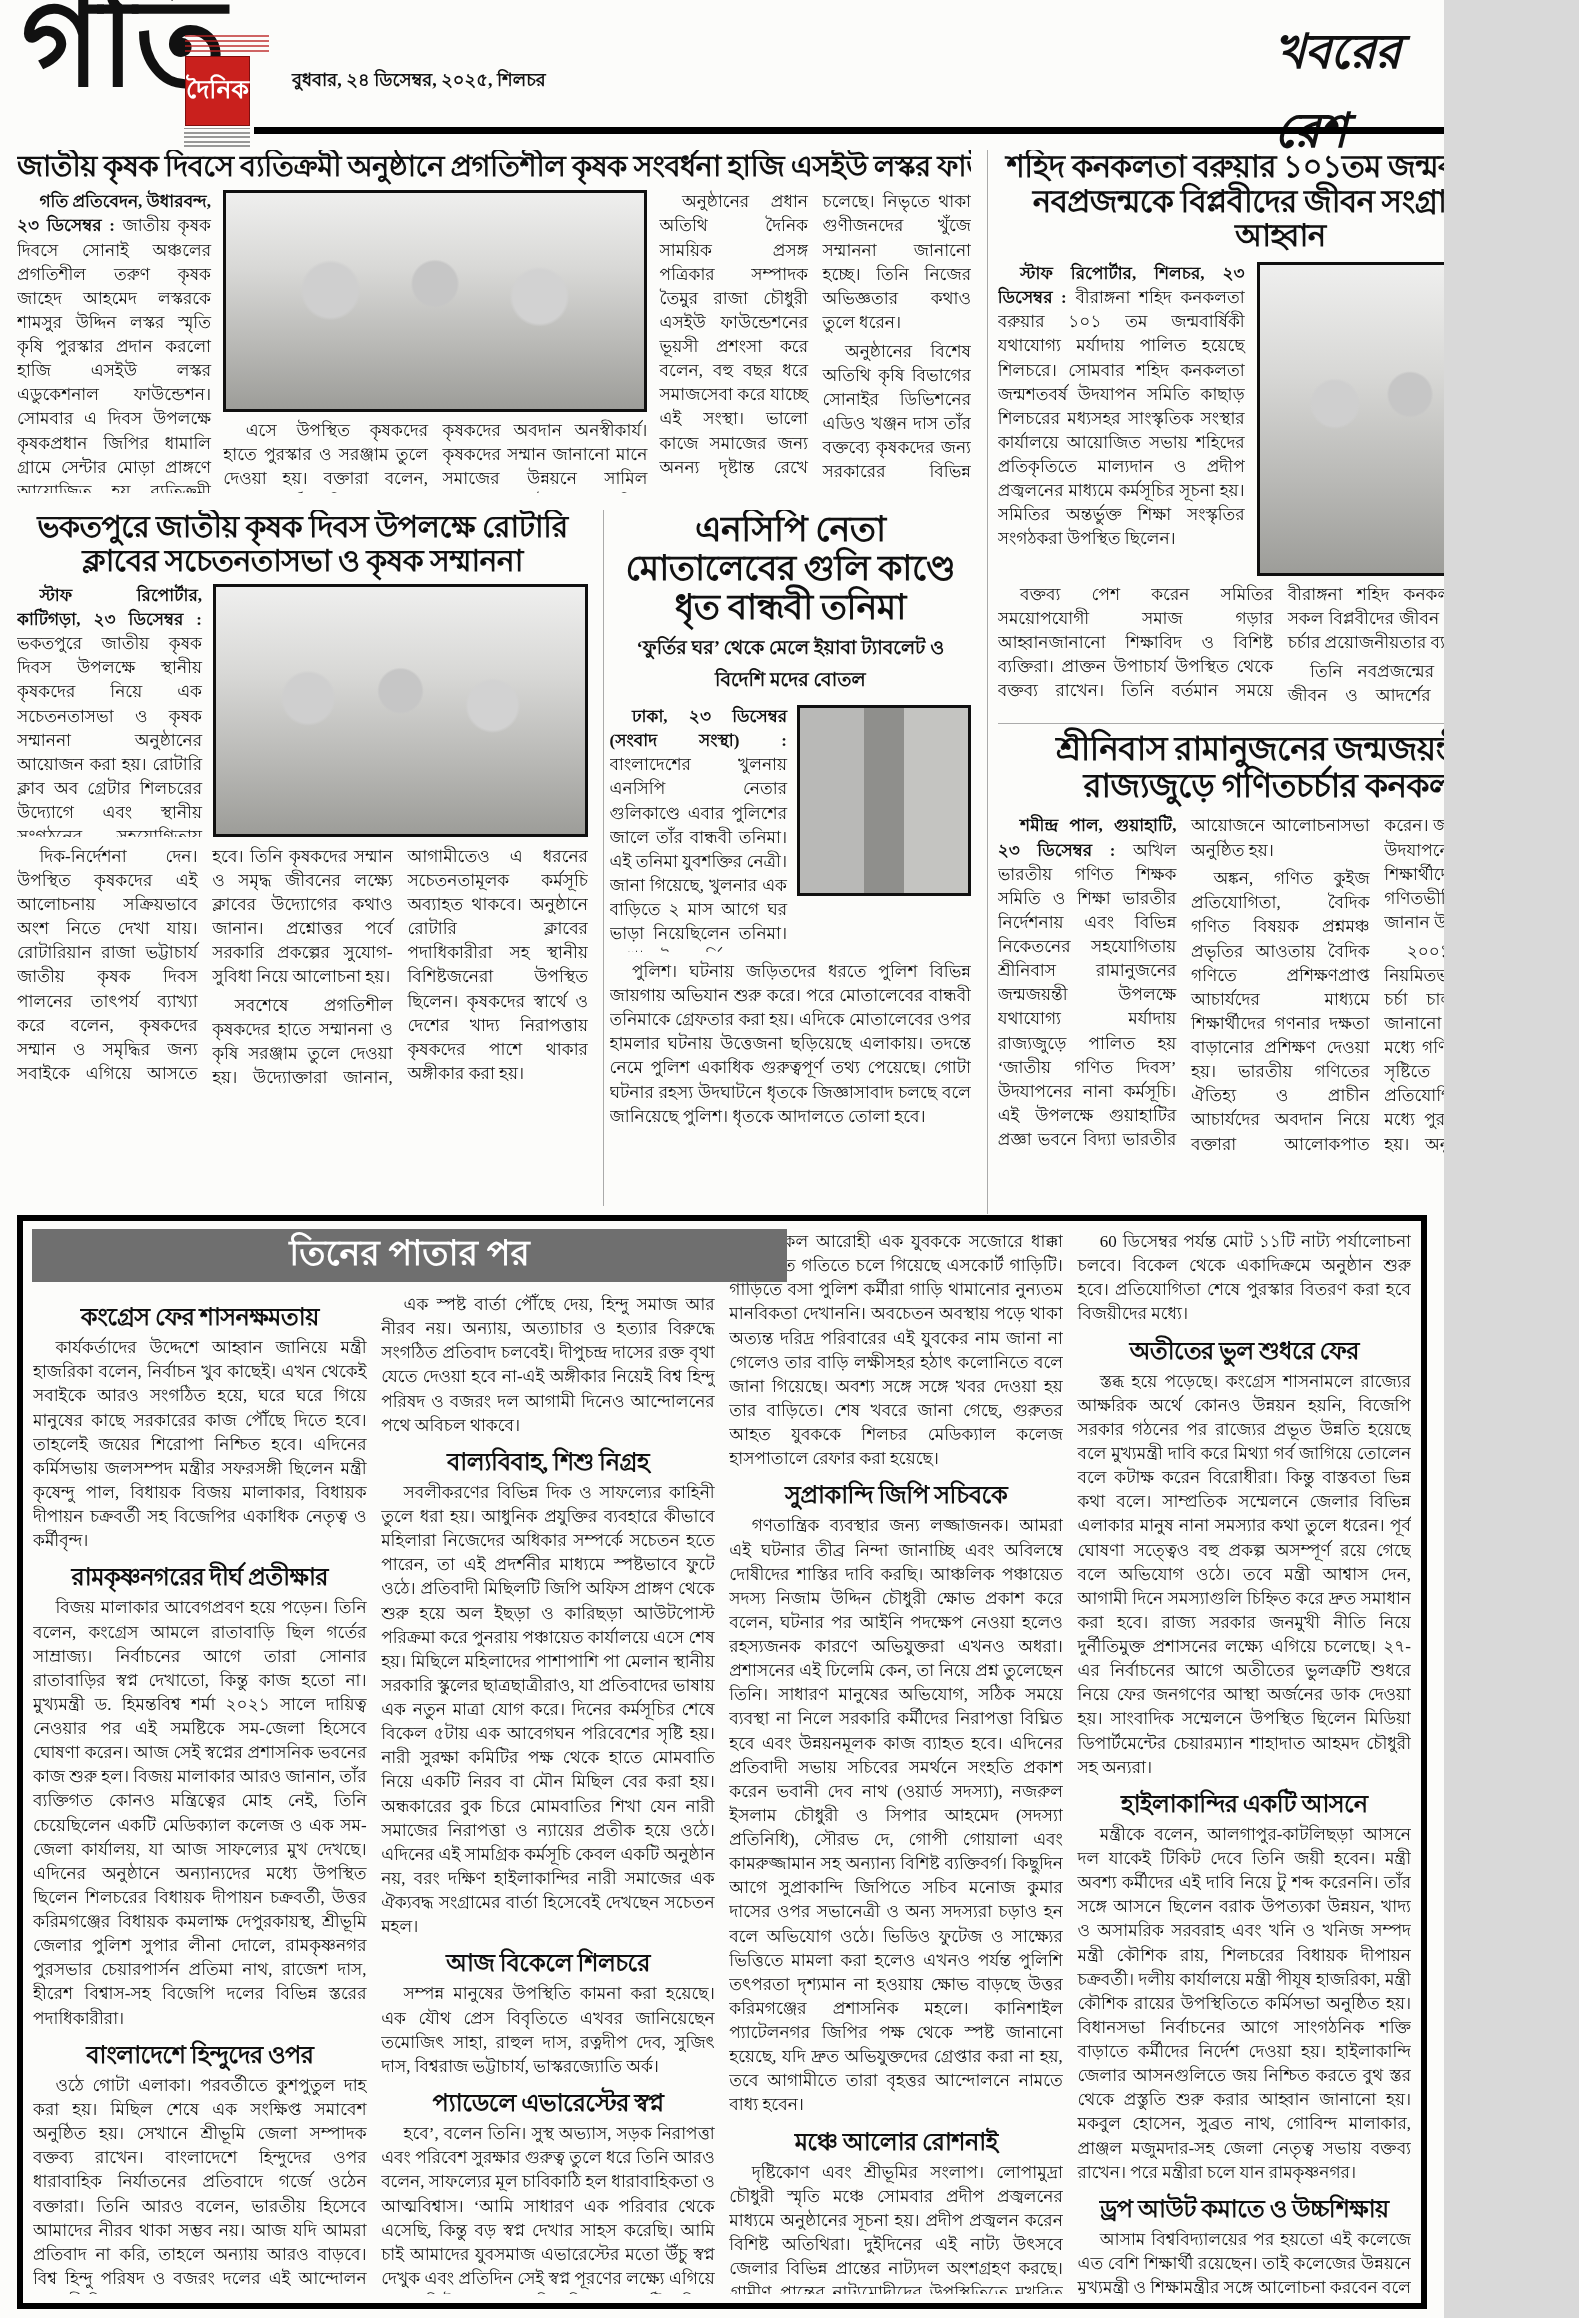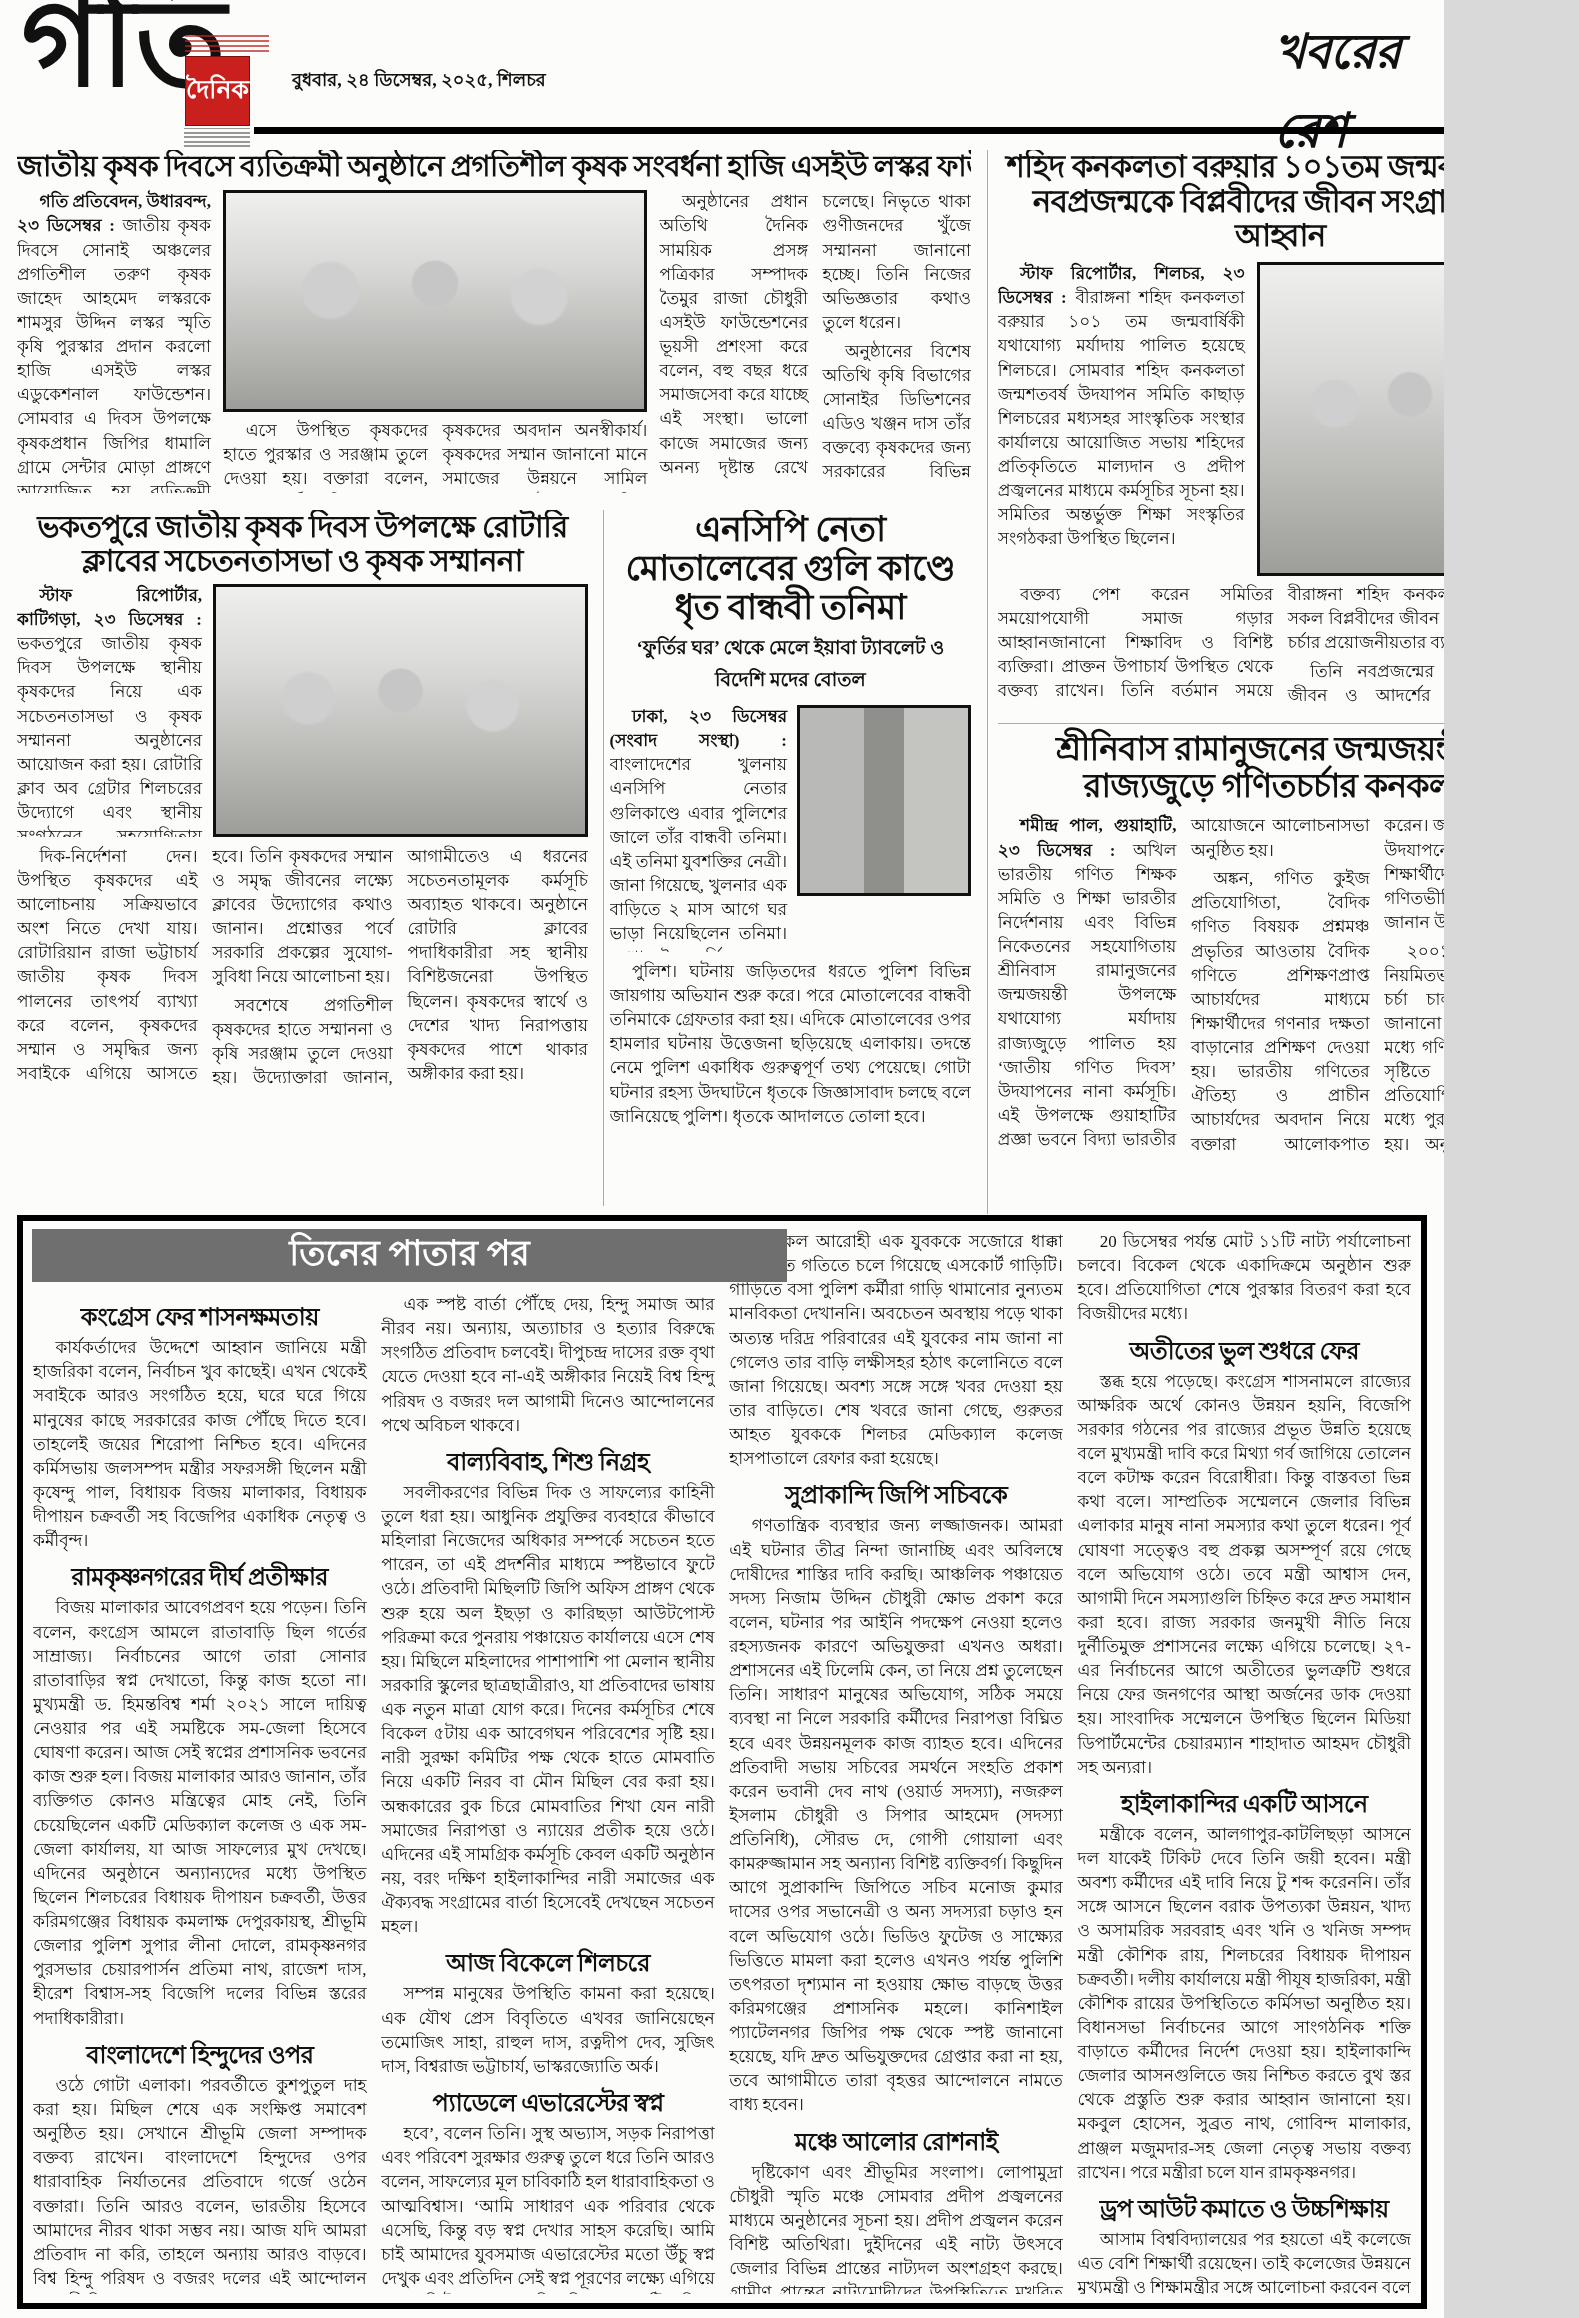--- a/index.html
+++ b/index.html
@@ -214,21 +214,21 @@
 
       <div class="bb-col">
         <p class="bb-p">সাইকেল আরোহী এক যুবককে সজোরে ধাক্কা মেরে দ্রুত গতিতে চলে গিয়েছে এসকোর্ট গাড়িটি। গাড়িতে বসা পুলিশ কর্মীরা গাড়ি থামানোর নুন্যতম মানবিকতা দেখাননি। অবচেতন অবস্থায় পড়ে থাকা অত্যন্ত দরিদ্র পরিবারের এই যুবকের নাম জানা না গেলেও তার বাড়ি লক্ষীসহর হঠাৎ কলোনিতে বলে জানা গিয়েছে। অবশ্য সঙ্গে সঙ্গে খবর দেওয়া হয় তার বাড়িতে। শেষ খবরে জানা গেছে, গুরুতর আহত যুবককে শিলচর মেডিক্যাল কলেজ হাসপাতালে রেফার করা হয়েছে।</p>
         <div class="bb-h">সুপ্রাকান্দি জিপি সচিবকে</div>
         <p class="bb-p">গণতান্ত্রিক ব্যবস্থার জন্য লজ্জাজনক। আমরা এই ঘটনার তীব্র নিন্দা জানাচ্ছি এবং অবিলম্বে দোষীদের শাস্তির দাবি করছি। আঞ্চলিক পঞ্চায়েত সদস্য নিজাম উদ্দিন চৌধুরী ক্ষোভ প্রকাশ করে বলেন, ঘটনার পর আইনি পদক্ষেপ নেওয়া হলেও রহস্যজনক কারণে অভিযুক্তরা এখনও অধরা। প্রশাসনের এই ঢিলেমি কেন, তা নিয়ে প্রশ্ন তুলেছেন তিনি। সাধারণ মানুষের অভিযোগ, সঠিক সময়ে ব্যবস্থা না নিলে সরকারি কর্মীদের নিরাপত্তা বিঘ্নিত হবে এবং উন্নয়নমূলক কাজ ব্যাহত হবে। এদিনের প্রতিবাদী সভায় সচিবের সমর্থনে সংহতি প্রকাশ করেন ভবানী দেব নাথ (ওয়ার্ড সদস্যা), নজরুল ইসলাম চৌধুরী ও সিপার আহমেদ (সদস্যা প্রতিনিধি), সৌরভ দে, গোপী গোয়ালা এবং কামরুজ্জামান সহ অন্যান্য বিশিষ্ট ব্যক্তিবর্গ। কিছুদিন আগে সুপ্রাকান্দি জিপিতে সচিব মনোজ কুমার দাসের ওপর সভানেত্রী ও অন্য সদস্যরা চড়াও হন বলে অভিযোগ ওঠে। ভিডিও ফুটেজ ও সাক্ষ্যের ভিত্তিতে মামলা করা হলেও এখনও পর্যন্ত পুলিশি তৎপরতা দৃশ্যমান না হওয়ায় ক্ষোভ বাড়ছে উত্তর করিমগঞ্জের প্রশাসনিক মহলে। কানিশাইল প্যাটেলনগর জিপির পক্ষ থেকে স্পষ্ট জানানো হয়েছে, যদি দ্রুত অভিযুক্তদের গ্রেপ্তার করা না হয়, তবে আগামীতে তারা বৃহত্তর আন্দোলনে নামতে বাধ্য হবেন।</p>
         <div class="bb-h">মঞ্চে আলোর রোশনাই</div>
         <p class="bb-p">দৃষ্টিকোণ এবং শ্রীভূমির সংলাপ। লোপামুদ্রা চৌধুরী স্মৃতি মঞ্চে সোমবার প্রদীপ প্রজ্বলনের মাধ্যমে অনুষ্ঠানের সূচনা হয়। প্রদীপ প্রজ্বলন করেন বিশিষ্ট অতিথিরা। দুইদিনের এই নাট্য উৎসবে জেলার বিভিন্ন প্রান্তের নাট্যদল অংশগ্রহণ করছে। গ্রামীণ প্রান্তের নাট্যমোদীদের উপস্থিতিতে মুখরিত হয়ে ওঠে গোটা প্রাঙ্গণ। মঞ্চস্থ প্রযোজনাগুলি দর্শকদের মুগ্ধ করে। সন্ধ্যায় সাংস্কৃতিক পর্বে স্থানীয় শিল্পীরা সংগীত পরিবেশন করেন। দলীয় সংগঠকদের পক্ষ থেকে জানানো হয়, ভ্রাতৃত্ব ও সম্প্রীতির বার্তা ছড়িয়ে দিতেই শিল্পকলার এই আয়োজন। উদ্যোক্তাদের পক্ষ থেকে উপস্থিত সকলকে ধন্যবাদ জানানো হয়।</p>
       </div>
 
       <div class="bb-col">
-        <p class="bb-p">20 ডিসেম্বর পর্যন্ত মোট ১১টি নাট্য পর্যালোচনা চলবে। বিকেল থেকে একাদিক্রমে অনুষ্ঠান শুরু হবে। প্রতিযোগিতা শেষে পুরস্কার বিতরণ করা হবে বিজয়ীদের মধ্যে।</p>
+        <p class="bb-p">60 ডিসেম্বর পর্যন্ত মোট ১১টি নাট্য পর্যালোচনা চলবে। বিকেল থেকে একাদিক্রমে অনুষ্ঠান শুরু হবে। প্রতিযোগিতা শেষে পুরস্কার বিতরণ করা হবে বিজয়ীদের মধ্যে।</p>
         <div class="bb-h">অতীতের ভুল শুধরে ফের</div>
         <p class="bb-p">স্তব্ধ হয়ে পড়েছে। কংগ্রেস শাসনামলে রাজ্যের আক্ষরিক অর্থে কোনও উন্নয়ন হয়নি, বিজেপি সরকার গঠনের পর রাজ্যের প্রভূত উন্নতি হয়েছে বলে মুখ্যমন্ত্রী দাবি করে মিথ্যা গর্ব জাগিয়ে তোলেন বলে কটাক্ষ করেন বিরোধীরা। কিন্তু বাস্তবতা ভিন্ন কথা বলে। সাম্প্রতিক সম্মেলনে জেলার বিভিন্ন এলাকার মানুষ নানা সমস্যার কথা তুলে ধরেন। পূর্ব ঘোষণা সত্ত্বেও বহু প্রকল্প অসম্পূর্ণ রয়ে গেছে বলে অভিযোগ ওঠে। তবে মন্ত্রী আশ্বাস দেন, আগামী দিনে সমস্যাগুলি চিহ্নিত করে দ্রুত সমাধান করা হবে। রাজ্য সরকার জনমুখী নীতি নিয়ে দুর্নীতিমুক্ত প্রশাসনের লক্ষ্যে এগিয়ে চলেছে। ২৭-এর নির্বাচনের আগে অতীতের ভুলত্রুটি শুধরে নিয়ে ফের জনগণের আস্থা অর্জনের ডাক দেওয়া হয়। সাংবাদিক সম্মেলনে উপস্থিত ছিলেন মিডিয়া ডিপার্টমেন্টের চেয়ারম্যান শাহাদাত আহমদ চৌধুরী সহ অন্যরা।</p>
         <div class="bb-h">হাইলাকান্দির একটি আসনে</div>
         <p class="bb-p">মন্ত্রীকে বলেন, আলগাপুর-কাটলিছড়া আসনে দল যাকেই টিকিট দেবে তিনি জয়ী হবেন। মন্ত্রী অবশ্য কর্মীদের এই দাবি নিয়ে টু শব্দ করেননি। তাঁর সঙ্গে আসনে ছিলেন বরাক উপত্যকা উন্নয়ন, খাদ্য ও অসামরিক সরবরাহ এবং খনি ও খনিজ সম্পদ মন্ত্রী কৌশিক রায়, শিলচরের বিধায়ক দীপায়ন চক্রবর্তী। দলীয় কার্যালয়ে মন্ত্রী পীযূষ হাজরিকা, মন্ত্রী কৌশিক রায়ের উপস্থিতিতে কর্মিসভা অনুষ্ঠিত হয়। বিধানসভা নির্বাচনের আগে সাংগঠনিক শক্তি বাড়াতে কর্মীদের নির্দেশ দেওয়া হয়। হাইলাকান্দি জেলার আসনগুলিতে জয় নিশ্চিত করতে বুথ স্তর থেকে প্রস্তুতি শুরু করার আহ্বান জানানো হয়। মকবুল হোসেন, সুব্রত নাথ, গোবিন্দ মালাকার, প্রাঞ্জল মজুমদার-সহ জেলা নেতৃত্ব সভায় বক্তব্য রাখেন। পরে মন্ত্রীরা চলে যান রামকৃষ্ণনগর।</p>
         <div class="bb-h">ড্রপ আউট কমাতে ও উচ্চশিক্ষায়</div>
         <p class="bb-p">আসাম বিশ্ববিদ্যালয়ের পর হয়তো এই কলেজে এত বেশি শিক্ষার্থী রয়েছেন। তাই কলেজের উন্নয়নে মুখ্যমন্ত্রী ও শিক্ষামন্ত্রীর সঙ্গে আলোচনা করবেন বলে আশ্বাস দিয়েছেন। এদিনের সভায় উপস্থিত ছিলেন অধ্যক্ষ পার্থসারথি দাস, গভর্নিং বডির চেয়ারম্যান অরুণ কুমার সেন-সহ অন্যান্য পদাধিকারিক।</p>
       </div>
 
     </div>
   </section>

